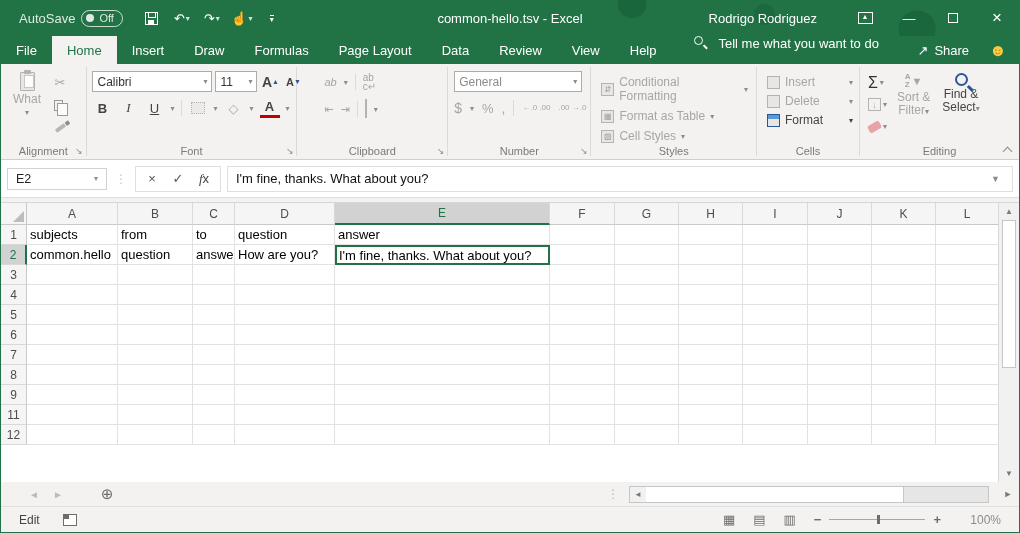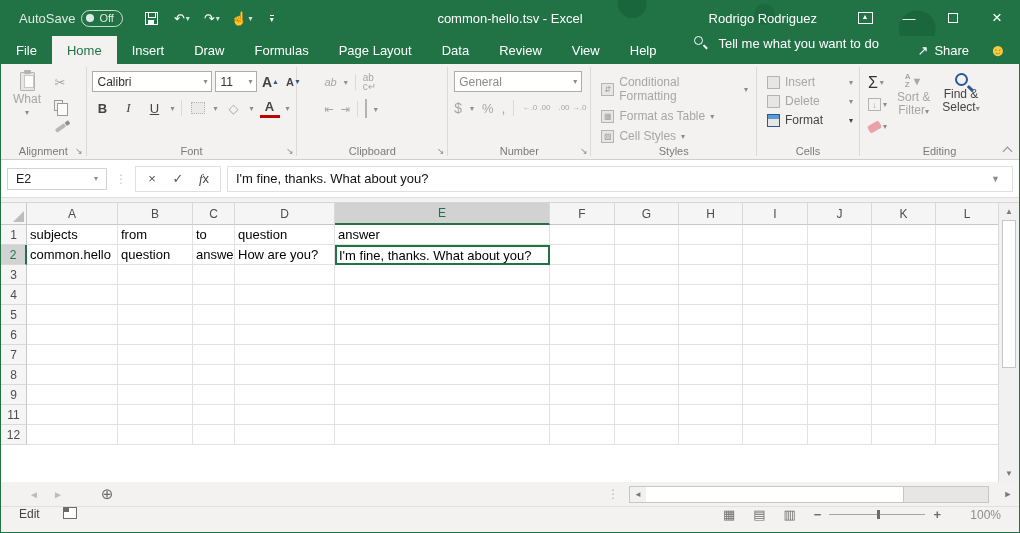--- a/index.html
+++ b/index.html
@@ -141,21 +141,21 @@
   .sheettab { background:#fff; color:#217346; font-weight:700; display:flex; align-items:center; padding:0 18px; border-left:1px solid #cfcdcb; border-right:1px solid #cfcdcb; border-bottom:2px solid #217346; }
   .newsheet { display:flex; align-items:center; padding:0 20px; color:#6e6c6a; font-size:15px; }
   .tb-dots { display:flex; align-items:center; color:#b5b3b1; font-size:12px; padding:0 10px; margin-left:auto; }
   .hscroll { display:flex; align-items:center; width:360px; height:17px; margin:4px 8px 0 0; border:1px solid #c6c6c6; background:#e6e6e6; }
   .hs-arrow { width:16px; height:100%; background:#f1f1f1; display:flex; align-items:center; justify-content:center; font-size:8px; color:#7a7a7a; }
   .hs-thumb { width:258px; height:100%; background:#fff; border-right:1px solid #c6c6c6; }
   .hs-track { flex:1; }
   .tab-rightbtn { width:22px; display:flex; align-items:center; justify-content:center; color:#7a7a7a; font-size:9px; }
 
   
-  .statusbar { height:25px; background:#f3f2f1; display:flex; align-items:flex-start; font-size:12px; color:#444; }
+  .statusbar { height:25px; background:#f3f2f1; display:flex; align-items:center; font-size:12px; color:#444; }
   .sb-mode { padding-left:18px; width:62px; }
   .macro-ic { width:14px; height:12px; border:1px solid #6e6c6a; position:relative; background:#fff; }
   .macro-ic::before { content:""; position:absolute; left:0; top:0; width:5px; height:4px; background:#6e6c6a; }
   .sb-right { margin-left:auto; display:flex; align-items:center; gap:18px; padding-right:18px; }
   .viewic { font-size:13px; color:#6e6c6a; }
   .zoomslider { display:flex; align-items:center; gap:8px; color:#6e6c6a; }
   .zs-line { width:96px; height:1px; background:#a8a6a4; position:relative; }
   .zs-notch { position:absolute; left:50%; top:-3px; width:1px; height:7px; background:#a8a6a4; }
   .zs-thumb { position:absolute; left:50%; top:-4px; width:3px; height:9px; background:#6e6c6a; }
   .zs-sign { font-size:13px; font-weight:700; }

